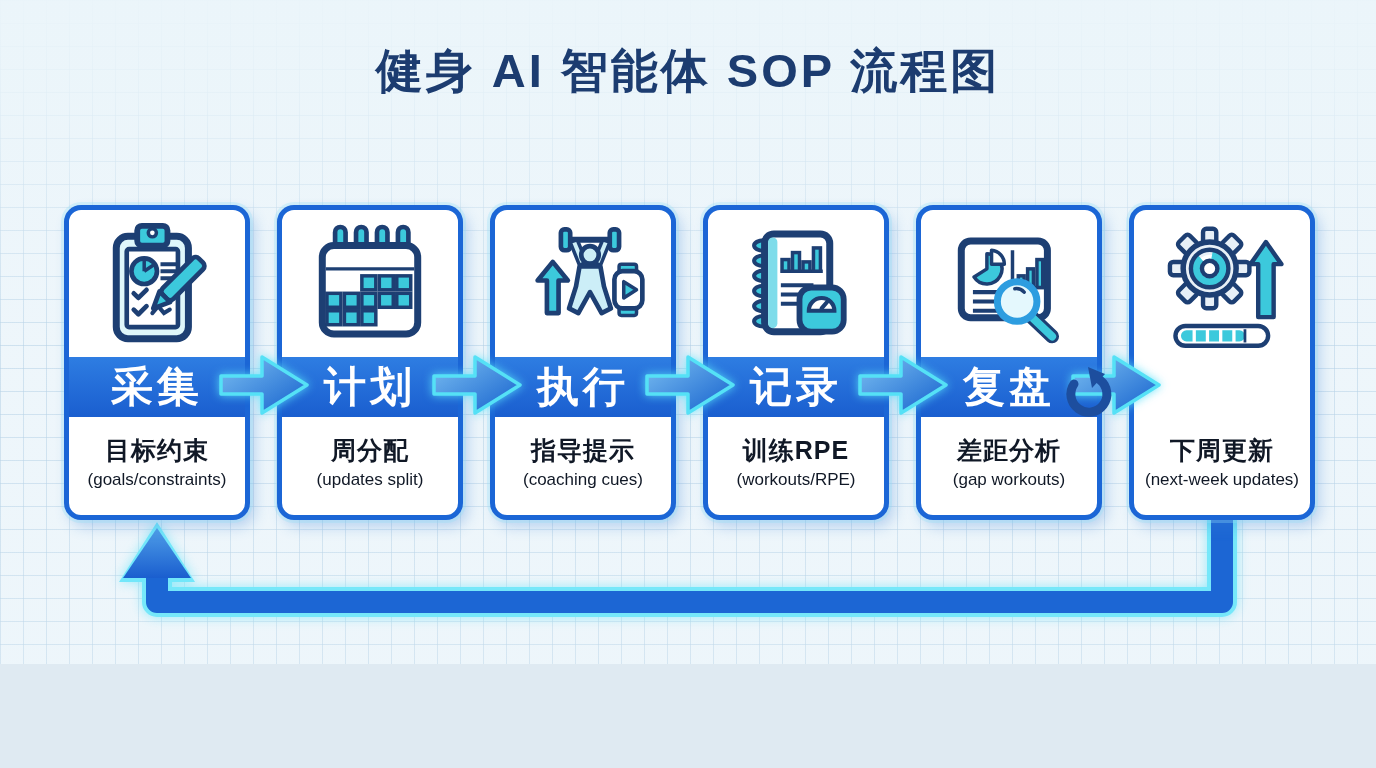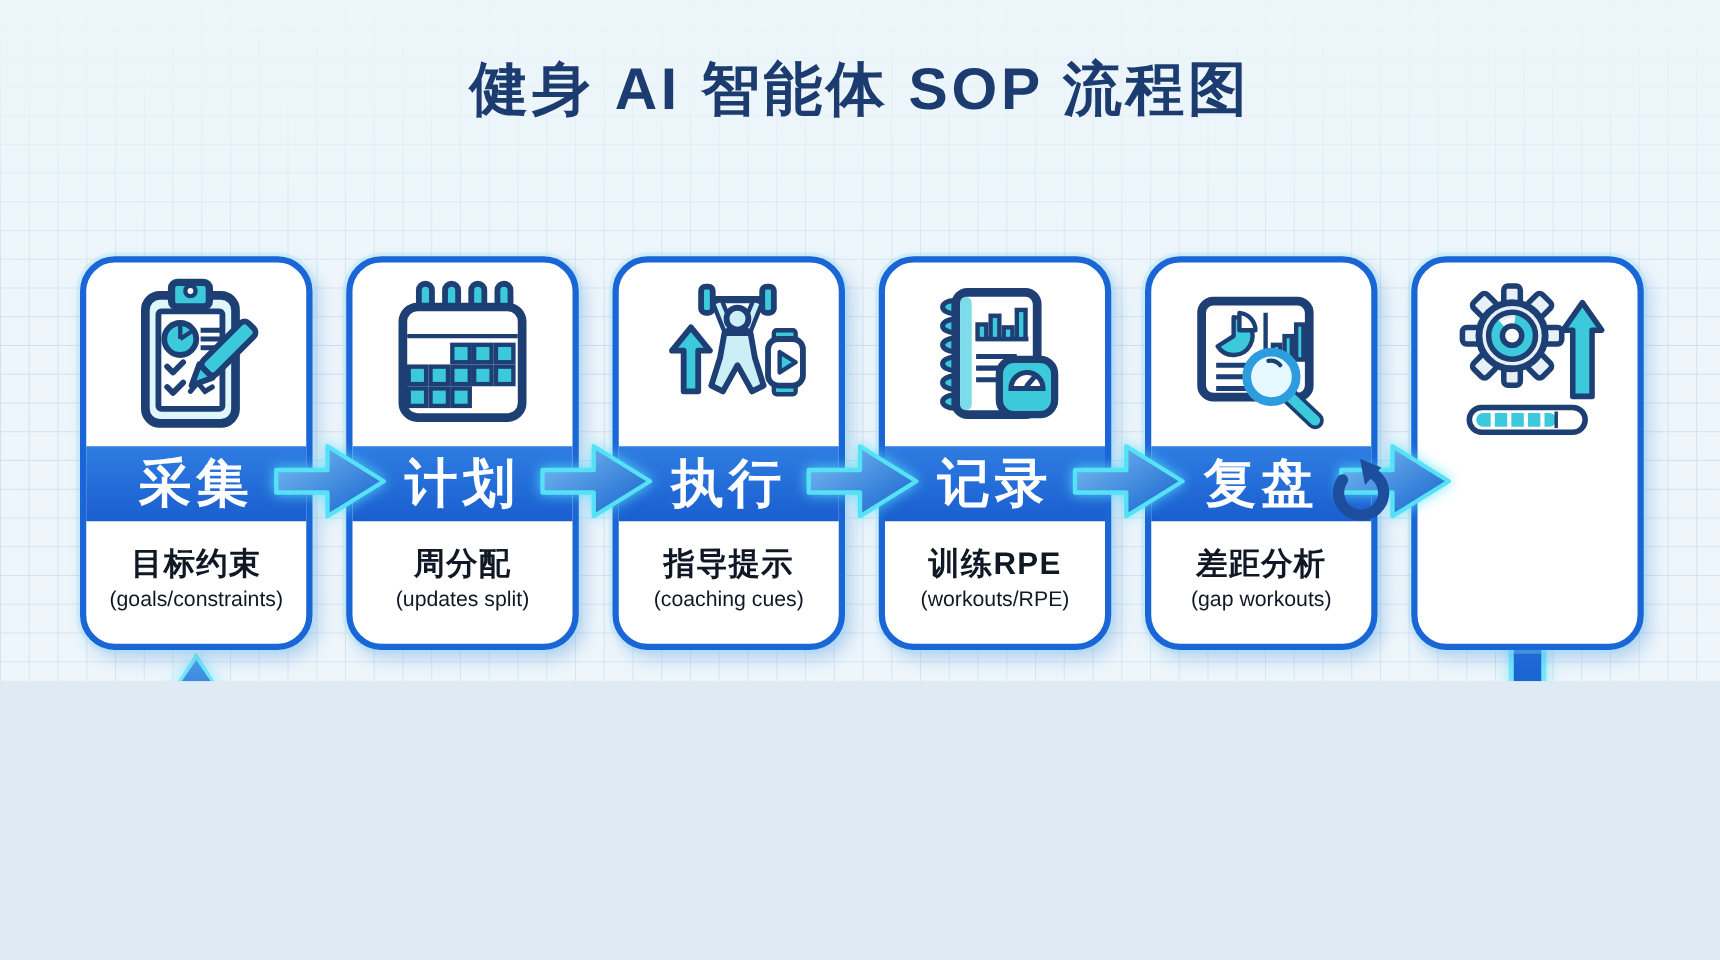--- a/index.html
+++ b/index.html
@@ -1,33 +1,33 @@
 <!DOCTYPE html>
 <html><head>
 <meta charset="utf-8">
 <style>
   html,body{margin:0;padding:0;background:#dfeaf2;}
   .stage{
-    position:relative;width:1376px;height:545px;overflow:hidden;
+    position:relative;width:1376px;height:664px;overflow:hidden;
     font-family:"Liberation Sans","DejaVu Sans",sans-serif;
     background-color:#eef6fb;
     background-image:
       linear-gradient(rgba(176,205,228,.55) 1px,transparent 1px),
       linear-gradient(90deg,rgba(176,205,228,.55) 1px,transparent 1px);
     background-size:23px 23px;
   }
   .veil{position:absolute;inset:0;z-index:1;pointer-events:none;
     background:linear-gradient(180deg,
       rgba(235,245,250,.96) 0%,rgba(235,245,250,.82) 14%,
       rgba(235,245,250,.38) 34%,rgba(235,245,250,.10) 52%,
       rgba(235,245,250,.16) 75%,rgba(235,245,250,.30) 100%);}
   .title{position:absolute;top:40px;left:0;width:100%;margin:0;text-align:center;
     font-size:47px;font-weight:800;color:#1c3c70;letter-spacing:3px;z-index:2;}
   .card{position:absolute;top:205px;width:186px;height:315px;background:#fff;
-    border:5px solid #1b66d6;border-radius:28px;box-sizing:border-box;z-index:3;
+    border:5px solid #1b66d6;border-radius:17px;box-sizing:border-box;z-index:3;
     box-shadow:0 0 0 3px rgba(150,225,250,.30),5px 7px 14px rgba(60,130,215,.30);}
   .c1{left:64px}.c2{left:277px}.c3{left:490px}.c4{left:703px}.c5{left:916px}.c6{left:1129px}
   .icon-wrap{position:absolute;top:4px;left:0;right:0;height:140px;
     display:flex;align-items:center;justify-content:center;}
   .icon-wrap svg{height:128px;width:auto;}
   .band{position:absolute;left:0;top:147px;width:100%;height:60px;
     background:linear-gradient(180deg,#2e7de2,#1a5ecf);
     display:flex;align-items:center;justify-content:center;}
   .band span{color:#fff;font-size:42px;font-weight:800;letter-spacing:4px;line-height:1;}
   .caption{position:absolute;top:224px;left:2px;right:2px;text-align:center;color:#101826;}
@@ -242,20 +242,24 @@
         <circle cx="45" cy="44" r="12.5" fill="#fff" stroke="#3cc9dc" stroke-width="8" stroke-dasharray="67 12" transform="rotate(-80 45 44)"></circle>
         <circle cx="45" cy="44" r="17" fill="none" stroke="#1d3f73" stroke-width="4"></circle>
         <circle cx="45" cy="44" r="7" fill="#fff" stroke="#1d3f73" stroke-width="4"></circle>
         <polygon points="82,40 96,20 110,40 103,40 103,88 89,88 89,40" fill="#3cc9dc" stroke="#1d3f73" stroke-width="4" stroke-linejoin="round"></polygon>
         <rect x="14" y="96" width="84" height="18" rx="9" fill="#fff" stroke="#1d3f73" stroke-width="4"></rect>
         <rect x="19" y="100" width="58" height="10" rx="5" fill="#3cc9dc"></rect>
         <path d="M31,99 V111 M43,99 V111 M55,99 V111 M67,99 V111" stroke="#fff" stroke-width="3"></path>
         <path d="M77,99 V111" stroke="#1d3f73" stroke-width="2.5"></path>
       </svg>
     </div>
+    <div class="caption">
+      <div class="cap-cn">下周更新</div>
+      <div class="cap-en">(next-week updates)</div>
+    </div>
   </div>
 
   <svg class="fwd a1" viewBox="0 0 92 66">
       <use href="#fwdarrow"></use>
     </svg>
   <svg class="fwd a2" viewBox="0 0 92 66">
       <use href="#fwdarrow"></use>
     </svg>
   <svg class="fwd a3" viewBox="0 0 92 66">
       <use href="#fwdarrow"></use>

